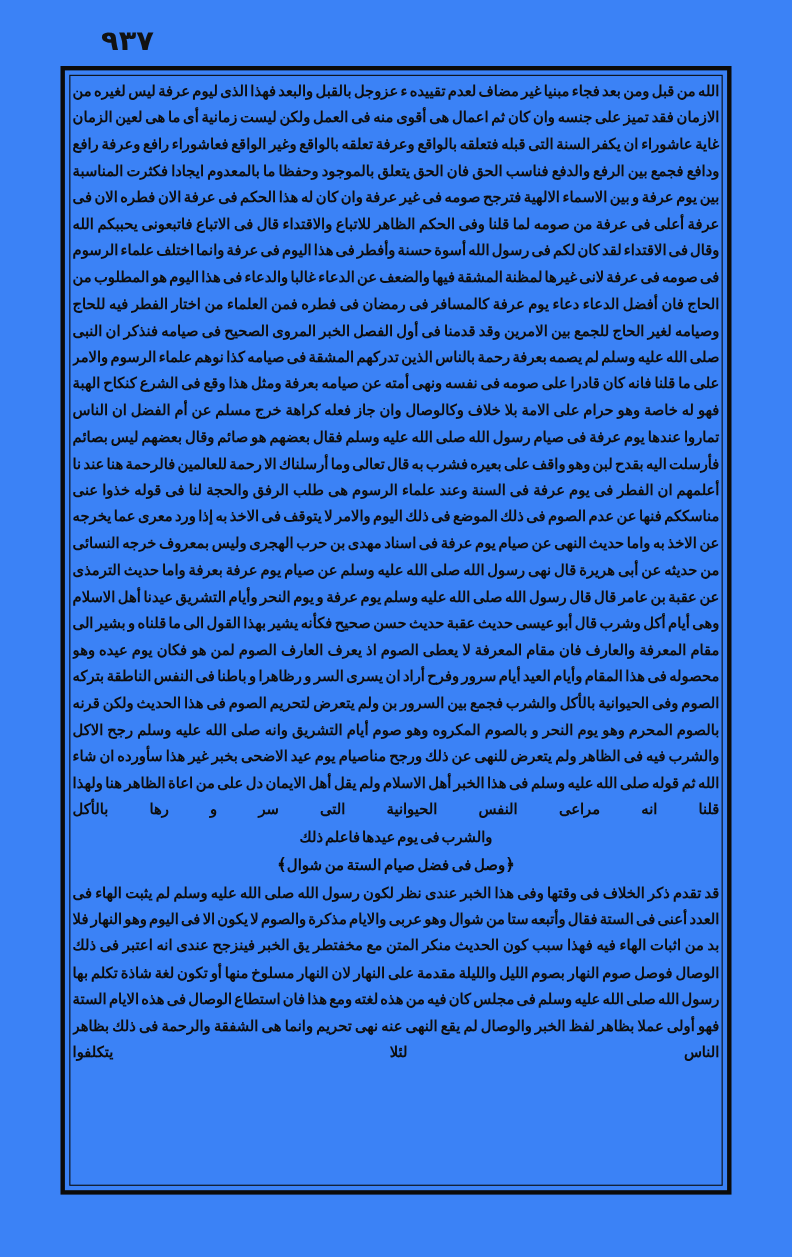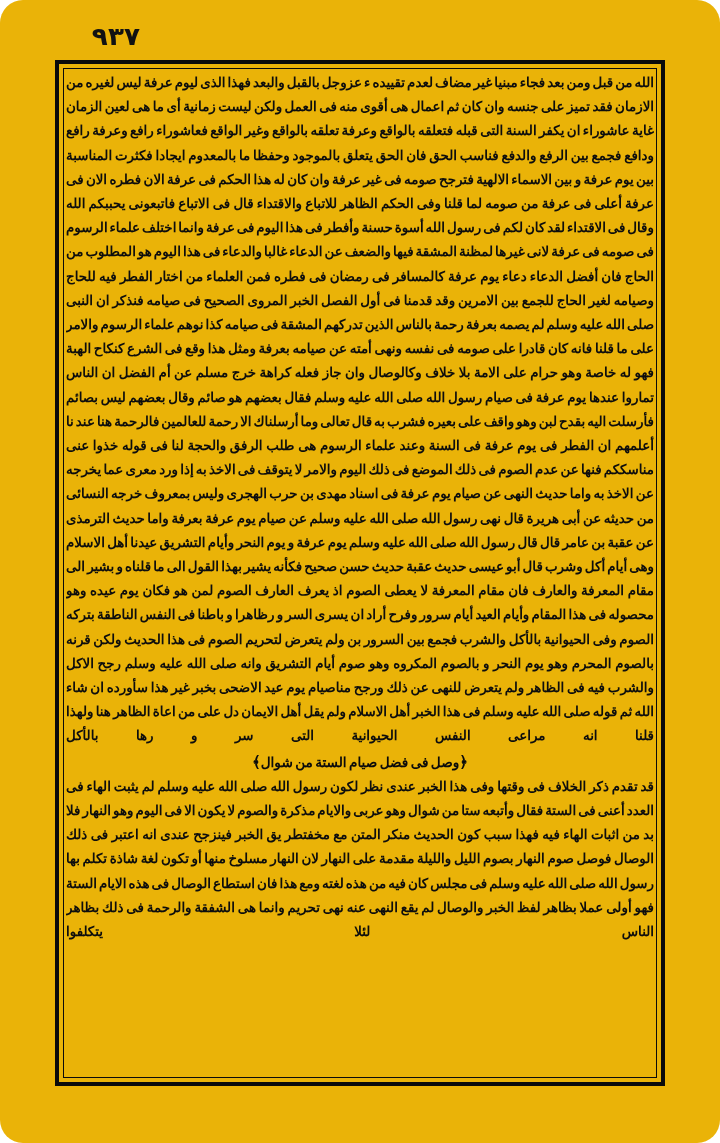--- a/index.html
+++ b/index.html
@@ -12,22 +12,21 @@
     width: 720px;
     height: 1143px;
     position: relative;
     font-family: "DejaVu Sans", sans-serif;
     overflow: hidden;
   }
 
   .page {
     position: absolute;
     inset: 0;
-    background: #eab308;
-    border-radius: 23px;
+    background: #3b82f6;
   }
 
   
   .folio-bar {
     position: absolute;
     top: 0;
     left: 0;
     width: 720px;
     height: 60px;
   }
@@ -128,20 +127,21 @@
   </div>
 
   <div class="frame-outer">
     <div class="frame-inner"></div>
   </div>
 
   <div class="text-block">
 
     <p class="para para-tail">الله من قبل ومن بعد فجاء مبنيا غير مضاف لعدم تقييده ء عزوجل بالقبل والبعد فهذا الذى ليوم عرفة ليس لغيره من الازمان فقد تميز على جنسه وان كان ثم اعمال هى أقوى منه فى العمل ولكن ليست زمانية أى ما هى لعين الزمان غاية عاشوراء ان يكفر السنة التى قبله فتعلقه بالواقع وعرفة تعلقه بالواقع وغير الواقع فعاشوراء رافع وعرفة رافع ودافع فجمع بين الرفع والدفع فناسب الحق فان الحق يتعلق بالموجود وحفظا ما بالمعدوم ايجادا فكثرت المناسبة بين يوم عرفة و بين الاسماء الالهية فترجح صومه فى غير عرفة وان كان له هذا الحكم فى عرفة الان فطره الان فى عرفة أعلى فى عرفة من صومه لما قلنا وفى الحكم الظاهر للاتباع والاقتداء قال فى الاتباع فاتبعونى يحببكم الله وقال فى الاقتداء لقد كان لكم فى رسول الله أسوة حسنة وأفطر فى هذا اليوم فى عرفة وانما اختلف علماء الرسوم فى صومه فى عرفة لانى غيرها لمظنة المشقة فيها والضعف عن الدعاء غالبا والدعاء فى هذا اليوم هو المطلوب من الحاج فان أفضل الدعاء دعاء يوم عرفة كالمسافر فى رمضان فى فطره فمن العلماء من اختار الفطر فيه للحاج وصيامه لغير الحاج للجمع بين الامرين وقد قدمنا فى أول الفصل الخبر المروى الصحيح فى صيامه فنذكر ان النبى صلى الله عليه وسلم لم يصمه بعرفة رحمة بالناس الذين تدركهم المشقة فى صيامه كذا نوهم علماء الرسوم والامر على ما قلنا فانه كان قادرا على صومه فى نفسه ونهى أمته عن صيامه بعرفة ومثل هذا وقع فى الشرع كنكاح الهبة فهو له خاصة وهو حرام على الامة بلا خلاف وكالوصال وان جاز فعله كراهة خرج مسلم عن أم الفضل ان الناس تماروا عندها يوم عرفة فى صيام رسول الله صلى الله عليه وسلم فقال بعضهم هو صائم وقال بعضهم ليس بصائم فأرسلت اليه بقدح لبن وهو واقف على بعيره فشرب به قال تعالى وما أرسلناك الا رحمة للعالمين فالرحمة هنا عند نا أعلمهم ان الفطر فى يوم عرفة فى السنة وعند علماء الرسوم هى طلب الرفق والحجة لنا فى قوله خذوا عنى مناسككم فنها عن عدم الصوم فى ذلك الموضع فى ذلك اليوم والامر لا يتوقف فى الاخذ به إذا ورد معرى عما يخرجه عن الاخذ به واما حديث النهى عن صيام يوم عرفة فى اسناد مهدى بن حرب الهجرى وليس بمعروف خرجه النسائى من حديثه عن أبى هريرة قال نهى رسول الله صلى الله عليه وسلم عن صيام يوم عرفة بعرفة واما حديث الترمذى عن عقبة بن عامر قال قال رسول الله صلى الله عليه وسلم يوم عرفة و يوم النحر وأيام التشريق عيدنا أهل الاسلام وهى أيام أكل وشرب قال أبو عيسى حديث عقبة حديث حسن صحيح فكأنه يشير بهذا القول الى ما قلناه و بشير الى مقام المعرفة والعارف فان مقام المعرفة لا يعطى الصوم اذ يعرف العارف الصوم لمن هو فكان يوم عيده وهو محصوله فى هذا المقام وأيام العيد أيام سرور وفرح أراد ان يسرى السر و رظاهرا و باطنا فى النفس الناطقة بتركه الصوم وفى الحيوانية بالأكل والشرب فجمع بين السرور بن ولم يتعرض لتحريم الصوم فى هذا الحديث ولكن قرنه بالصوم المحرم وهو يوم النحر و بالصوم المكروه وهو صوم أيام التشريق وانه صلى الله عليه وسلم رجح الاكل والشرب فيه فى الظاهر ولم يتعرض للنهى عن ذلك ورجح مناصيام يوم عيد الاضحى بخبر غير هذا سأورده ان شاء الله ثم قوله صلى الله عليه وسلم فى هذا الخبر أهل الاسلام ولم يقل أهل الايمان دل على من اعاة الظاهر هنا ولهذا قلنا انه مراعى النفس الحيوانية التى سر و رها بالأكل</p>
 
+    <p class="para para-last">والشرب فى يوم عيدها فاعلم ذلك</p>
 
     <p class="section-heading">
       <span class="orn">﴿</span><span>وصل فى فضل صيام الستة من شوال</span><span class="orn">﴾</span>
     </p>
 
     <p class="para para-tail">قد تقدم ذكر الخلاف فى وقتها وفى هذا الخبر عندى نظر لكون رسول الله صلى الله عليه وسلم لم يثبت الهاء فى العدد أعنى فى الستة فقال وأتبعه ستا من شوال وهو عربى والايام مذكرة والصوم لا يكون الا فى اليوم وهو النهار فلا بد من اثبات الهاء فيه فهذا سبب كون الحديث منكر المتن مع مخفتطر يق الخبر فينزجح عندى انه اعتبر فى ذلك الوصال فوصل صوم النهار بصوم الليل والليلة مقدمة على النهار لان النهار مسلوخ منها أو تكون لغة شاذة تكلم بها رسول الله صلى الله عليه وسلم فى مجلس كان فيه من هذه لغته ومع هذا فان استطاع الوصال فى هذه الايام الستة فهو أولى عملا بظاهر لفظ الخبر والوصال لم يقع النهى عنه نهى تحريم وانما هى الشفقة والرحمة فى ذلك بظاهر الناس لئلا يتكلفوا</p>
 
   </div>
 
 </div>

